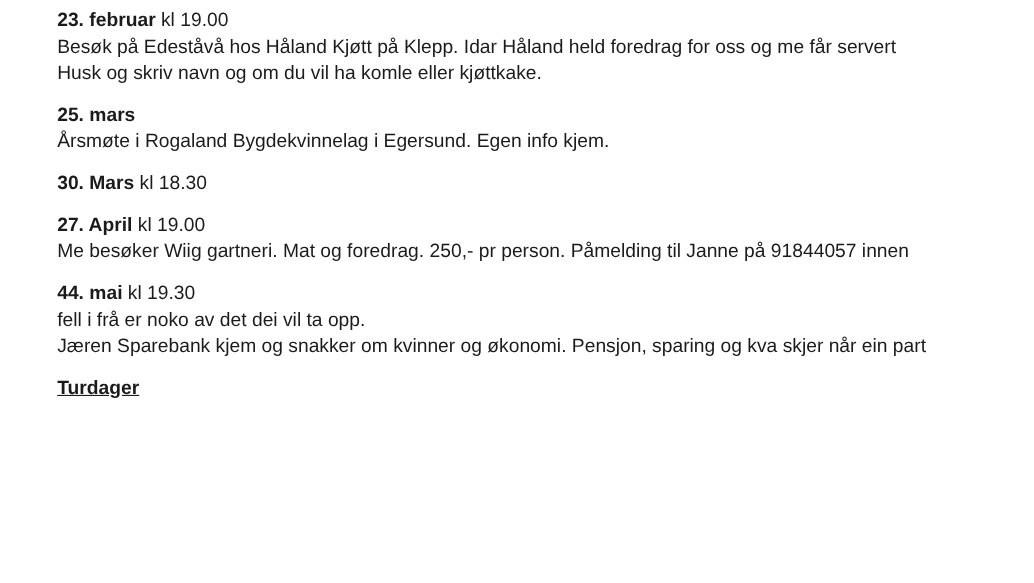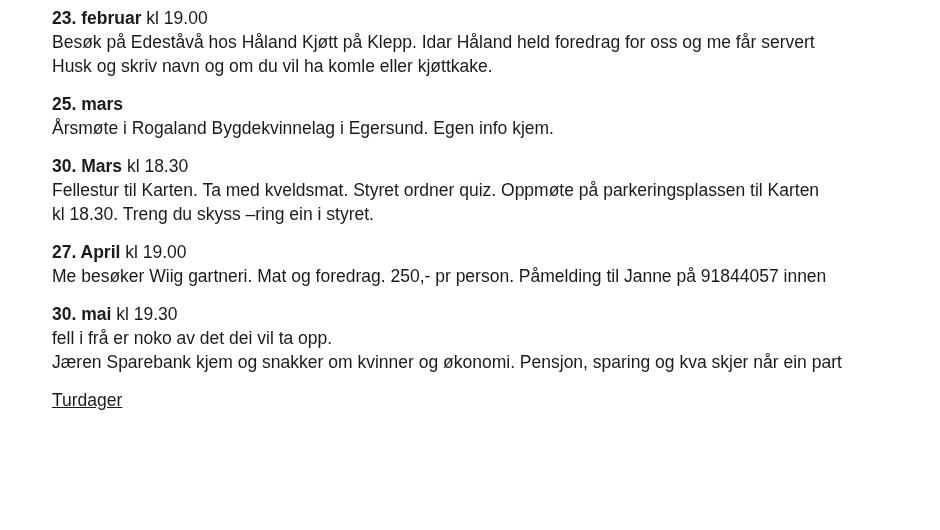--- a/index.html
+++ b/index.html
@@ -27,21 +27,21 @@
   }
   .event-heading .date {
     font-weight: 700;
   }
   .event-heading .time {
     font-weight: 400;
   }
   .section-heading {
     font-size: 17.5px;
     line-height: 24px;
-    font-weight: 400;
+    font-weight: 700;
     text-decoration: underline;
     display: inline-block;
   }
 </style>
 </head>
 <body>
 
 <div class="document">
   <div id="events">
   <div class="event">
@@ -54,35 +54,31 @@
 
   <div class="event">
     <div class="line event-heading"><span class="date">25. mars</span><span class="time"></span></div>
     <div class="event-body">
           <div class="line">Årsmøte i Rogaland Bygdekvinnelag i Egersund. Egen info kjem.</div>
         </div>
   </div>
 
   <div class="event">
     <div class="line event-heading"><span class="date">30. Mars</span><span class="time"> kl 18.30</span></div>
-    <div class="event-body">
-          <div class="line">Fellestur til Karten. Ta med kveldsmat. Styret ordner quiz. Oppmøte på parkeringsplassen til Karten</div>
-          <div class="line">kl 18.30. Treng du skyss –ring ein i styret.</div>
-        </div>
   </div>
 
   <div class="event">
     <div class="line event-heading"><span class="date">27. April</span><span class="time"> kl 19.00</span></div>
     <div class="event-body">
           <div class="line">Me besøker Wiig gartneri. Mat og foredrag. 250,- pr person. Påmelding til Janne på 91844057 innen</div>
         </div>
   </div>
 
   <div class="event">
-    <div class="line event-heading"><span class="date">30. mai</span><span class="time"> kl 19.30</span></div>
+    <div class="line event-heading"><span class="date">44. mai</span><span class="time"> kl 19.30</span></div>
     <div class="event-body">
           <div class="line">fell i frå er noko av det dei vil ta opp.</div>
           <div class="line">Jæren Sparebank kjem og snakker om kvinner og økonomi. Pensjon, sparing og kva skjer når ein part</div>
         </div>
   </div>
 
 </div>
   <div class="section-heading">Turdager</div>
 </div>
 

